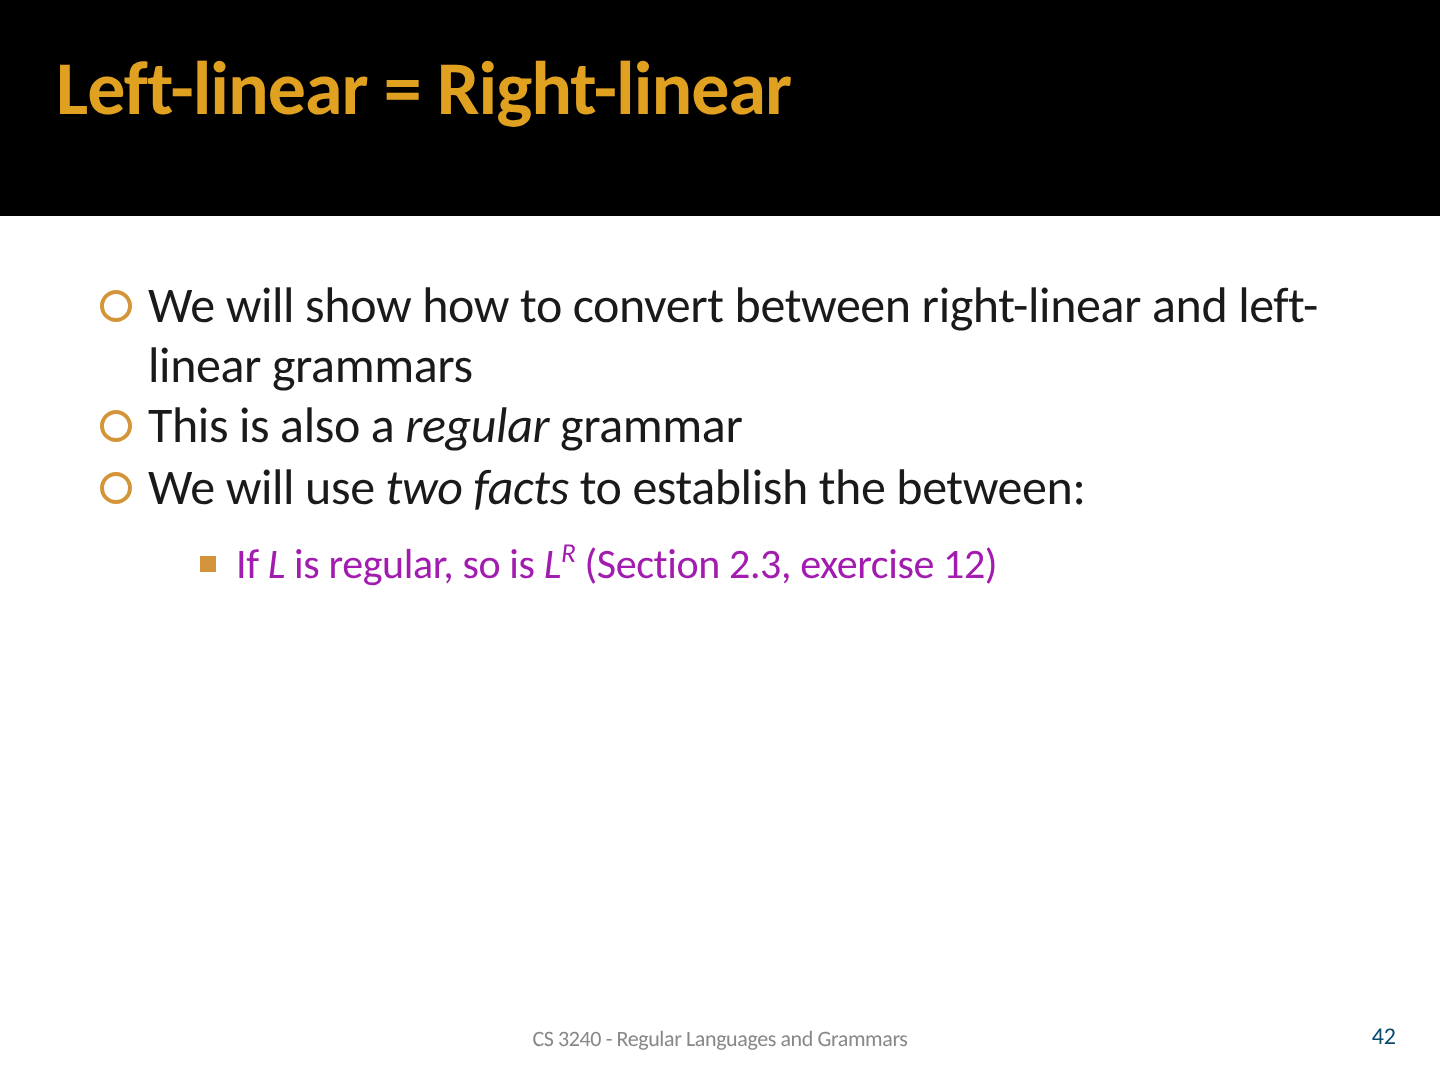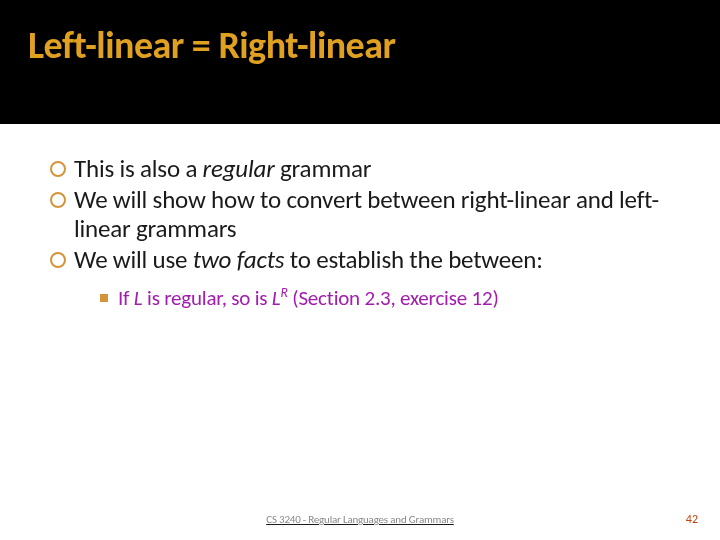--- a/index.html
+++ b/index.html
@@ -5,21 +5,21 @@
   * { margin: 0; padding: 0; box-sizing: border-box; }
   html, body { width: 720px; height: 540px; overflow: hidden; }
   body {
     font-family: "Calibri", "Segoe UI", sans-serif;
     background: #fff;
     color: #1a1a1a;
     position: relative;
   }
   .title-band {
     background: #000;
-    height: 124px;
+    height: 108px;
     padding: 22px 0 0 28px;
   }
   .title-text {
     color: #e0a020;
     font-size: 38px;
     font-weight: 700;
     letter-spacing: -0.5px;
   }
   .content {
     padding: 30px 30px 0 50px;
@@ -68,49 +68,48 @@
   .it { font-style: italic; }
   .sup { font-size: 0.65em; vertical-align: super; line-height: 0; }
   .footer {
     position: absolute;
     bottom: 14px;
     left: 0;
     width: 100%;
     display: flex;
     justify-content: center;
     align-items: center;
-    text-decoration: underline;
   }
   .footer-text {
     font-size: 11px;
     color: #888;
     letter-spacing: -0.2px;
   }
   .page-num {
     position: absolute;
     right: 22px;
     bottom: 14px;
     font-size: 12px;
-    color: #c2410c;
+    color: #0c4a6e;
   }
 </style>
 </head>
 <body>
 
 <div class="title-band">
   <div class="title-text">Left-linear = Right-linear</div>
 </div>
 
 <div class="content">
   <ul class="bullet-list">
     <li class="bullet-item">
-      <span>This is also a </span><span class="it">regular</span><span> grammar</span>
+      <span>We will show how to convert between right-linear and left-linear grammars</span>
     </li>
     <li class="bullet-item">
-      <span>We will show how to convert between right-linear and left-linear grammars</span>
+      <span>This is also a </span><span class="it">regular</span><span> grammar</span>
     </li>
     <li class="bullet-item">
       <span>We will use </span><span class="it">two facts</span><span> to establish the between:</span>
       <ul class="sub-list">
         <li class="sub-item">
           <span>If </span><span class="it">L</span><span> is regular, so is </span><span class="it">L</span><span class="it sup">R</span><span> (Section 2.3, exercise 12)</span>
         </li>
       </ul>
     </li>
   </ul>

